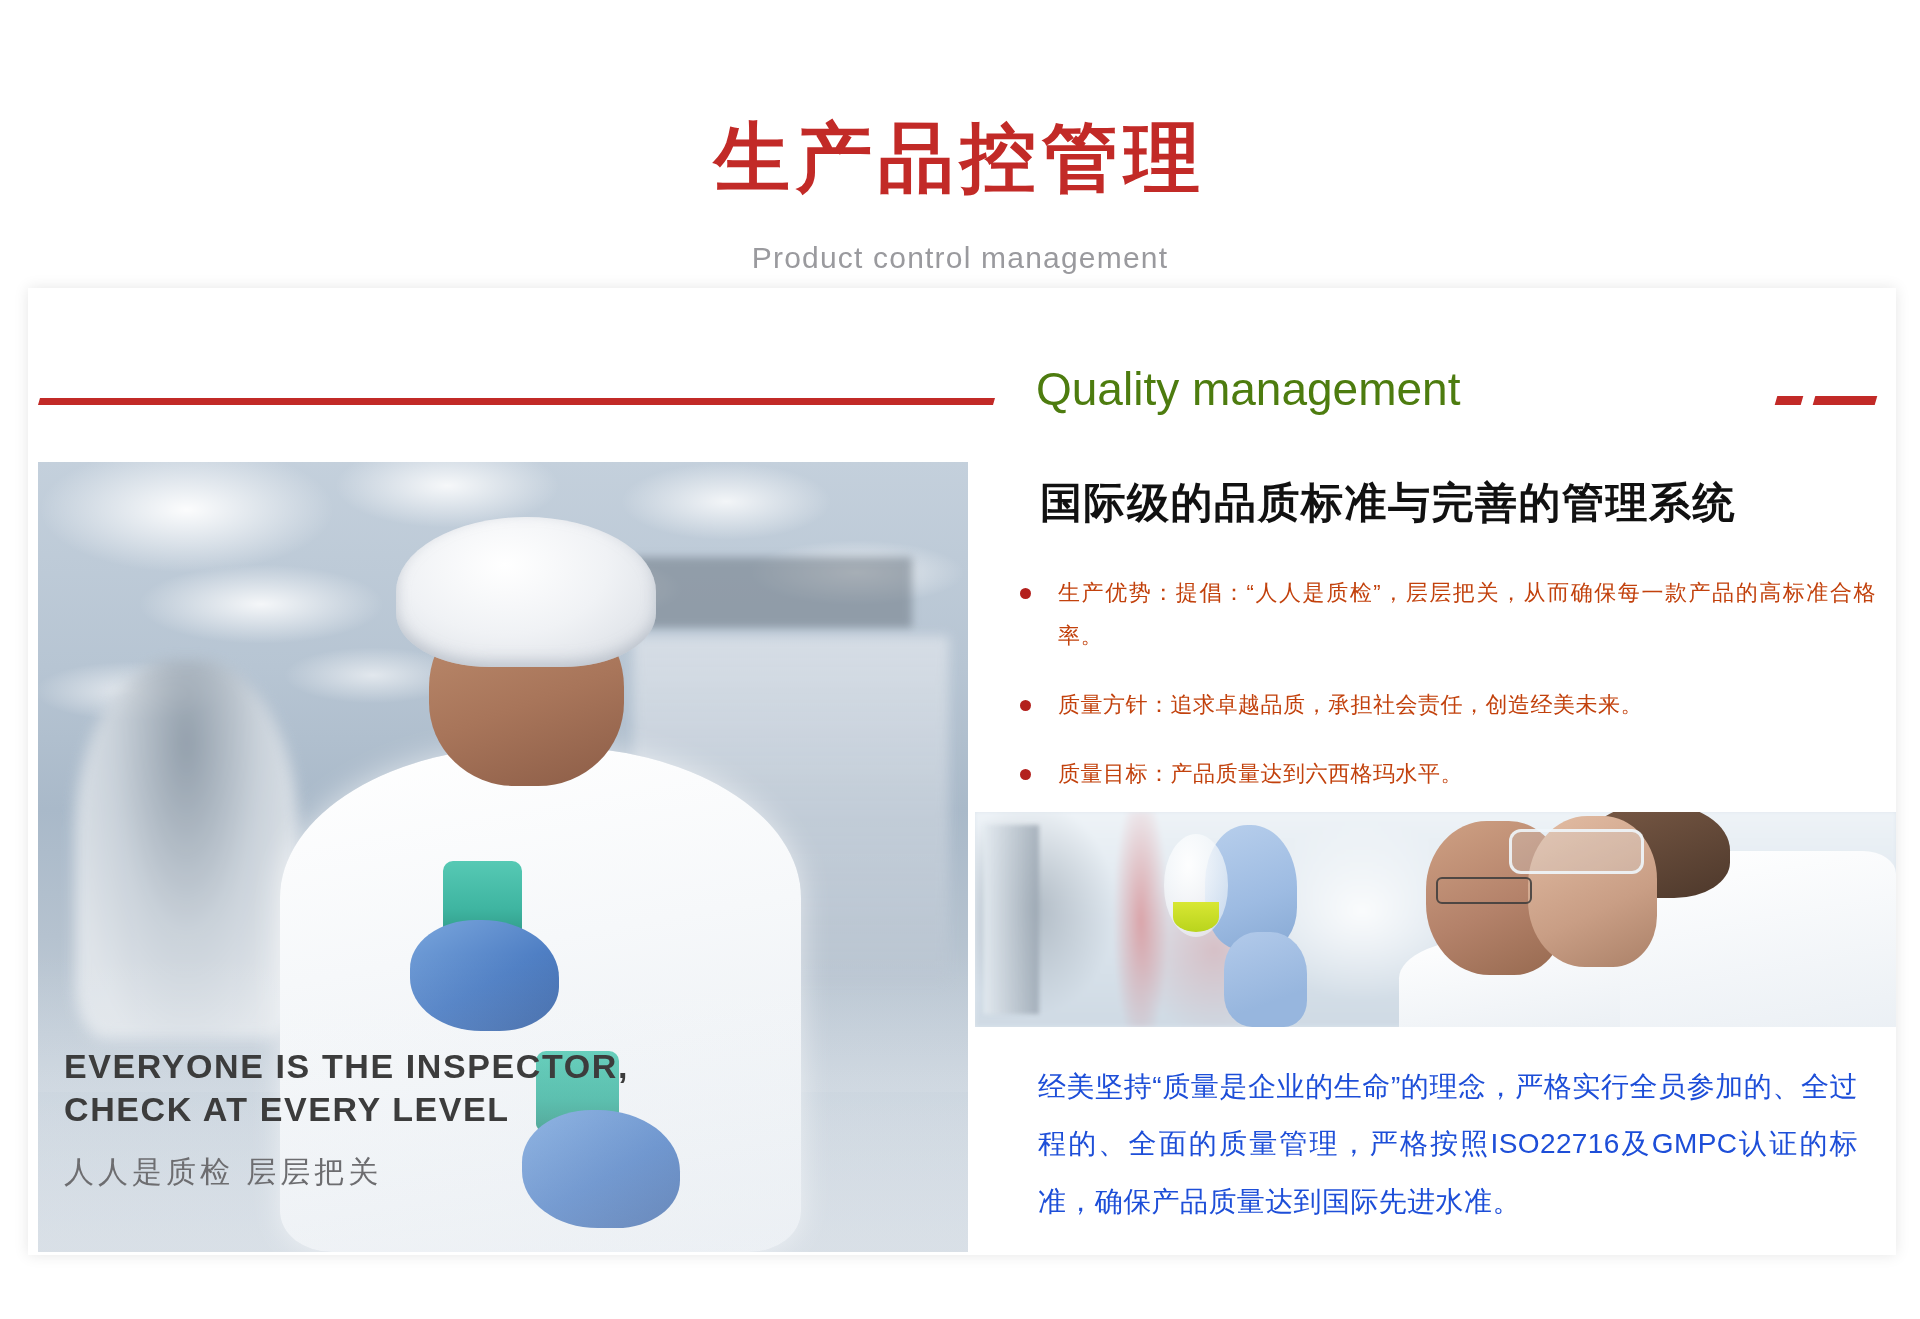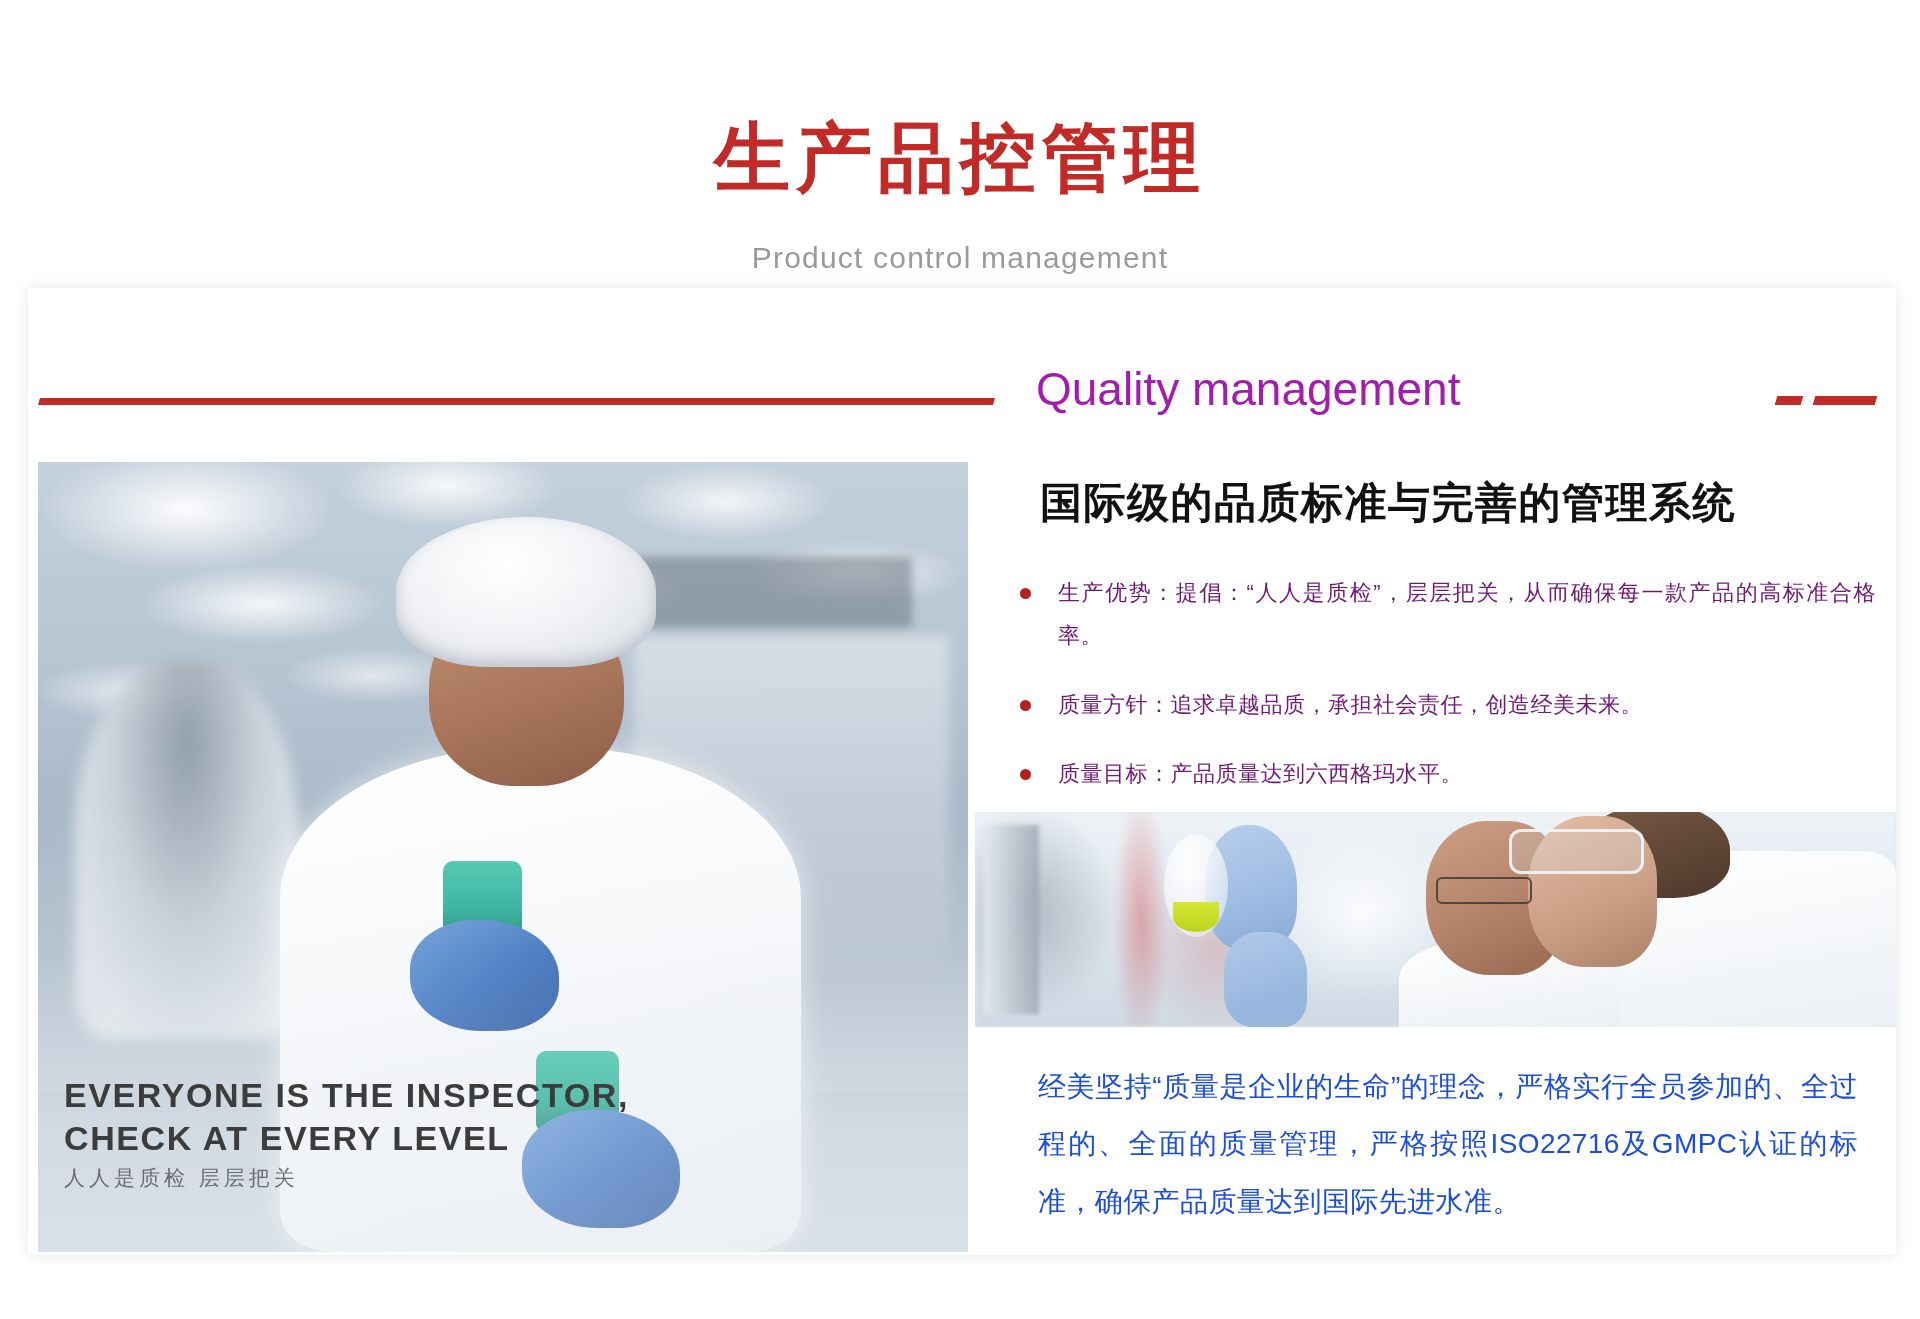--- a/index.html
+++ b/index.html
@@ -101,21 +101,21 @@
   .section-head-cn {
     font-size: 50px;
     font-weight: 700;
     color: #1a1a1a;
     letter-spacing: 2px;
     line-height: 1;
   }
   .section-head-en {
     font-size: 46px;
     font-weight: 300;
-    color: #a21caf;
+    color: #4d7c0f;
     letter-spacing: 0px;
     line-height: 1;
   }
   .section-subhead {
     position: absolute;
     left: 1040px;
     top: 478px;
     font-size: 42px;
     font-weight: 700;
     color: #111111;
@@ -129,21 +129,21 @@
     position: absolute;
     left: 1016px;
     top: 572px;
     width: 860px;
   }
   .bullet-item {
     position: relative;
     padding-left: 42px;
     margin-bottom: 26px;
     font-size: 22px;
-    color: #701a75;
+    color: #c2410c;
     line-height: 1.95;
     letter-spacing: 0.5px;
     text-align: justify;
   }
   .bullet-dot {
     position: absolute;
     left: 4px;
     top: 16px;
     width: 11px;
     height: 11px;
@@ -269,22 +269,22 @@
     width: 700px;
   }
   .overlay-en {
     font-size: 34px;
     font-weight: 700;
     color: #3c3c3c;
     line-height: 1.28;
     letter-spacing: 1.6px;
   }
   .overlay-cn {
-    margin-top: 4px;
-    font-size: 21px;
+    margin-top: 22px;
+    font-size: 30px;
     font-weight: 400;
     color: #6d6d70;
     letter-spacing: 4px;
     line-height: 1.2;
   }
 
   
   .photo-lab {
     position: absolute;
     left: 975px;

